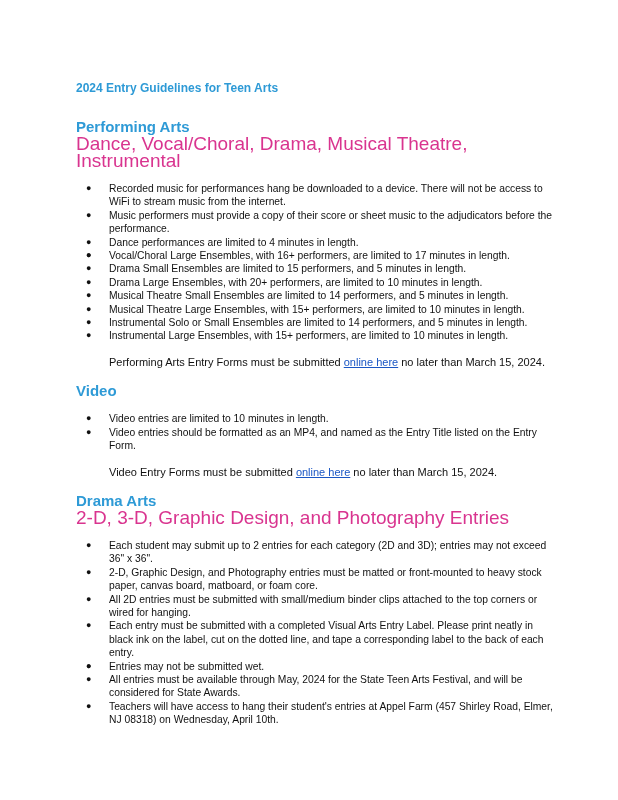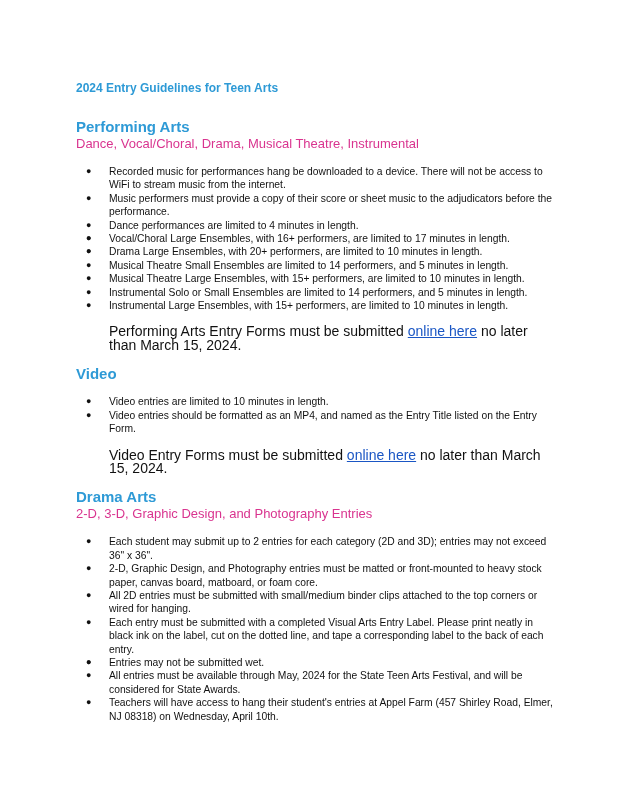--- a/index.html
+++ b/index.html
@@ -1,43 +1,43 @@
 <!DOCTYPE html>
 <html><head>
 <meta charset="utf-8">
 <style>
   html, body { margin: 0; padding: 0; background: #ffffff; }
   body { width: 618px; height: 800px; position: relative; overflow: hidden; font-family: "Liberation Sans", sans-serif; color: #111; }
   .page { position: absolute; left: 76px; top: 77px; width: 480px; }
   h1 { margin: 0; font-size: 12px; font-weight: bold; color: #2e9ad6; line-height: 22px; }
   h2 { margin: 0; font-size: 15px; font-weight: bold; color: #2e9ad6; line-height: 17px; }
-  .sub { font-size: 13px; color: #d9348f; line-height: 17px; }
+  .sub { font-size: 19px; color: #d9348f; line-height: 17px; }
   ul { list-style: none; margin: 0; padding: 0; }
   li { position: relative; padding-left: 33px; font-size: 10.3px; line-height: 13.4px; margin: 0; }
   li .bullet { position: absolute; left: 10px; top: 0; font-size: 9px; }
-  .note { padding-left: 33px; font-size: 14px; line-height: 13.4px; }
+  .note { padding-left: 33px; font-size: 11px; line-height: 13.4px; }
   a { color: #1a56c4; text-decoration: underline; }
 </style>
 </head>
 <body>
 
 <div class="page">
   <h1>2024 Entry Guidelines for Teen Arts</h1>
 
   <div style="height:19px"></div>
   <h2>Performing Arts</h2>
   <div class="sub">Dance, Vocal/Choral, Drama, Musical Theatre, Instrumental</div>
   <div style="height:13px"></div>
   <ul>
       <li><span class="bullet">●</span><span>Recorded music for performances hang be downloaded to a device. There will not be access to WiFi to stream music from the internet.</span></li>
       <li><span class="bullet">●</span><span>Music performers must provide a copy of their score or sheet music to the adjudicators before the performance.</span></li>
       <li><span class="bullet">●</span><span>Dance performances are limited to 4 minutes in length.</span></li>
       <li><span class="bullet">●</span></li>
       <li><span class="bullet">●</span><span>Vocal/Choral Large Ensembles, with 16+ performers, are limited to 17 minutes in length.</span></li>
-      <li><span class="bullet">●</span></li>
+      <li><span class="bullet">●</span><span>Drama Small Ensembles are limited to 15 performers, and 5 minutes in length.</span></li>
       <li><span class="bullet">●</span><span>Drama Large Ensembles, with 20+ performers, are limited to 10 minutes in length.</span></li>
       <li><span class="bullet">●</span><span>Musical Theatre Small Ensembles are limited to 14 performers, and 5 minutes in length.</span></li>
       <li><span class="bullet">●</span><span>Musical Theatre Large Ensembles, with 15+ performers, are limited to 10 minutes in length.</span></li>
       <li><span class="bullet">●</span><span>Instrumental Solo or Small Ensembles are limited to 14 performers, and 5 minutes in length.</span></li>
       <li><span class="bullet">●</span><span>Instrumental Large Ensembles, with 15+ performers, are limited to 10 minutes in length.</span></li>
     </ul>
   <div style="height:13px"></div>
   <div class="note">
     <span>Performing Arts Entry Forms must be submitted </span><a href="#">online here</a><span> no later than March 15, 2024.</span>
   </div>

